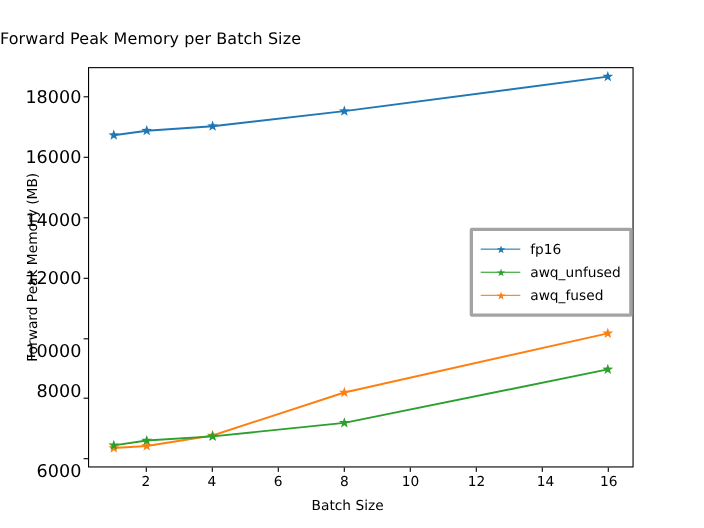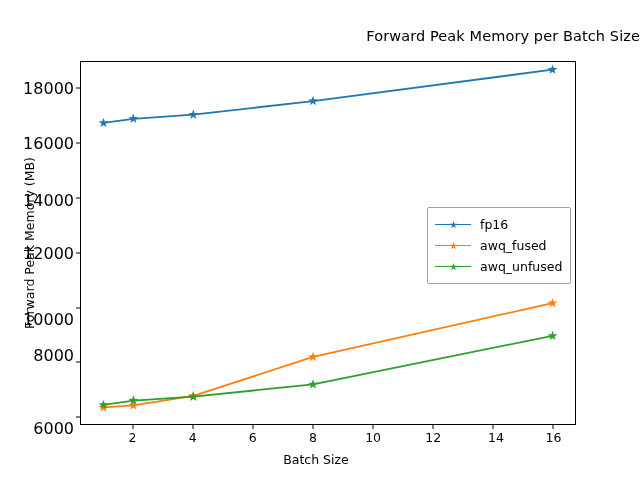--- a/index.html
+++ b/index.html
@@ -18,21 +18,21 @@
     position: relative;
     width: 640px;
     height: 480px;
     background: #ffffff;
   }
   #chart-title {
     position: absolute;
     left: 0;
     top: 28px;
     width: 640px;
-    text-align: right;
+    text-align: left;
     font-size: 14.5px;
     color: #000000;
     letter-spacing: 0.1px;
   }
   #plot-area {
     position: absolute;
     left: 80px;
     top: 61px;
     width: 496px;
     height: 364px;
@@ -100,21 +100,21 @@
     text-align: center;
     font-size: 12.5px;
     white-space: nowrap;
   }
   #legend {
     position: absolute;
     left: 427px;
     top: 207px;
     padding: 6px 8px 6px 7px;
     background: #ffffff;
-    border: 1px solid #a3a3a3;
+    border: 3px solid #a3a3a3;
     border-radius: 2px;
     box-sizing: border-box;
   }
   .legend-row {
     display: flex;
     align-items: center;
     height: 21px;
   }
   .legend-swatch {
     width: 36px;
@@ -222,31 +222,31 @@
         <div class="legend-swatch">
           <div class="legend-line" style="background: rgb(31, 119, 180);"></div>
           <svg class="legend-star" viewBox="0 0 14 14">
             <path d="M7.00,2.00L8.18,5.38L11.76,5.45L8.90,7.62L9.94,11.05L7.00,9.00L4.06,11.05L5.10,7.62L2.24,5.45L5.82,5.38Z" fill="#1f77b4"></path>
           </svg>
         </div>
         <span class="legend-label">fp16</span>
       </div>
       <div class="legend-row">
         <div class="legend-swatch">
+          <div class="legend-line" style="background: rgb(44, 160, 44);"></div>
+          <svg class="legend-star" viewBox="0 0 14 14">
+            <path d="M7.00,2.00L8.18,5.38L11.76,5.45L8.90,7.62L9.94,11.05L7.00,9.00L4.06,11.05L5.10,7.62L2.24,5.45L5.82,5.38Z" fill="#2ca02c"></path>
+          </svg>
+        </div>
+        <span class="legend-label">awq_unfused</span>
+      </div>
+      <div class="legend-row">
+        <div class="legend-swatch">
           <div class="legend-line" style="background: rgb(255, 127, 14);"></div>
           <svg class="legend-star" viewBox="0 0 14 14">
             <path d="M7.00,2.00L8.18,5.38L11.76,5.45L8.90,7.62L9.94,11.05L7.00,9.00L4.06,11.05L5.10,7.62L2.24,5.45L5.82,5.38Z" fill="#ff7f0e"></path>
           </svg>
         </div>
         <span class="legend-label">awq_fused</span>
       </div>
-      <div class="legend-row">
-        <div class="legend-swatch">
-          <div class="legend-line" style="background: rgb(44, 160, 44);"></div>
-          <svg class="legend-star" viewBox="0 0 14 14">
-            <path d="M7.00,2.00L8.18,5.38L11.76,5.45L8.90,7.62L9.94,11.05L7.00,9.00L4.06,11.05L5.10,7.62L2.24,5.45L5.82,5.38Z" fill="#2ca02c"></path>
-          </svg>
-        </div>
-        <span class="legend-label">awq_unfused</span>
-      </div>
     </div>
 
 </div>
 
 </body></html>

